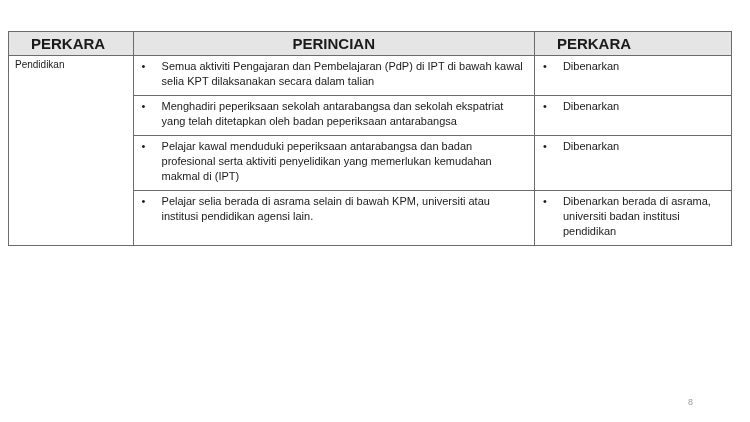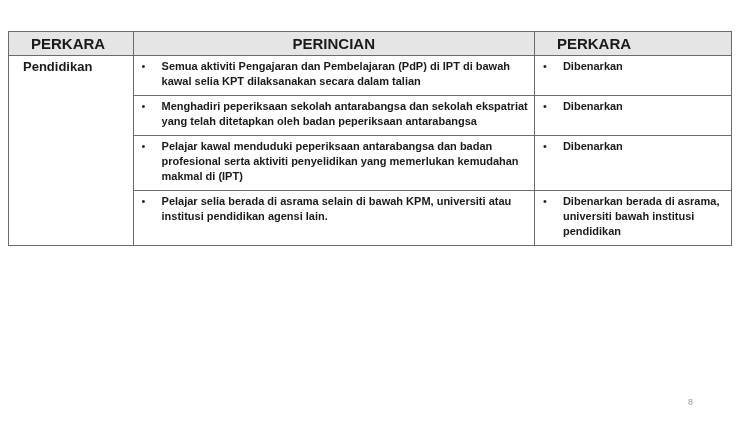--- a/index.html
+++ b/index.html
@@ -4,25 +4,25 @@
 <style>
   html, body { margin:0; padding:0; }
   body { width:750px; height:422px; background:#ffffff; position:relative; overflow:hidden;
          font-family:"Liberation Sans", "DejaVu Sans", sans-serif; color:#1a1a1a; }
   table { position:absolute; left:8px; top:31px; border-collapse:collapse; width:724px; }
   td, th { border:1.2px solid #6b6b6b; vertical-align:top; text-align:left; }
   th { background:#e5e5e5; font-weight:bold; font-size:15px; height:23px; padding:0 22px; vertical-align:middle; }
   .c1 { width:81px; }
   .c2 { width:430px;text-align:center; }
   .c3 { width:173px; }
-  td.cat { font-size:13px; padding:3px 14px;font-weight:bold; }
+  td.cat { font-size:10px; padding:3px 6px; }
   td.item { font-size:11px; line-height:15px; padding:3px 6px 6px 6px; }
   .bul { display:flex; }
   .bul .dot { width:20px; flex:0 0 20px; padding-left:2px; }
-  .bul .txt { flex:1;font-weight:bold; }
+  .bul .txt { flex:1; }
   .pgnum { position:absolute; left:688px; top:397px; font-size:9px; color:#999; }
 </style>
 </head>
 <body>
 
 <table>
   <thead>
     <tr>
       <th class="c1">PERKARA</th>
       <th class="c2">PERINCIAN</th>
@@ -76,20 +76,20 @@
     <tr style="height:50px">
       <td class="item">
         <div class="bul">
             <span class="dot">•</span>
             <span class="txt">Pelajar selia berada di asrama selain di bawah KPM, universiti atau institusi pendidikan agensi lain.</span>
           </div>
       </td>
       <td class="item">
         <div class="bul">
             <span class="dot">•</span>
-            <span class="txt">Dibenarkan berada di asrama, universiti bawah institusi pendidikan</span>
+            <span class="txt">Dibenarkan berada di asrama, universiti badan institusi pendidikan</span>
           </div>
       </td>
     </tr>
   </tbody>
 </table>
 
 <div class="pgnum">8</div>
 
 </body></html>

